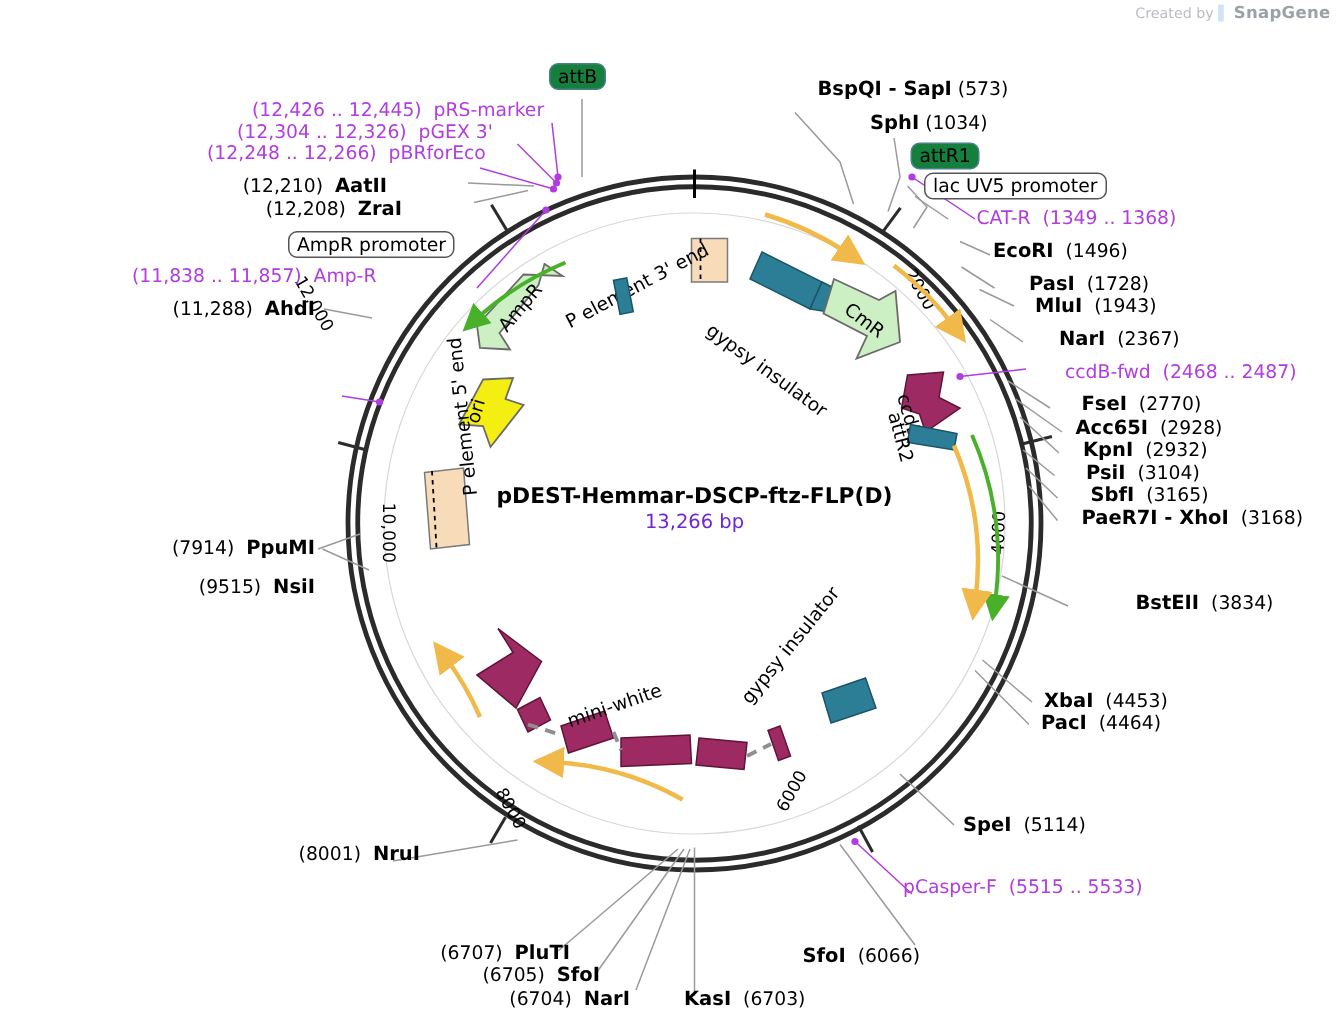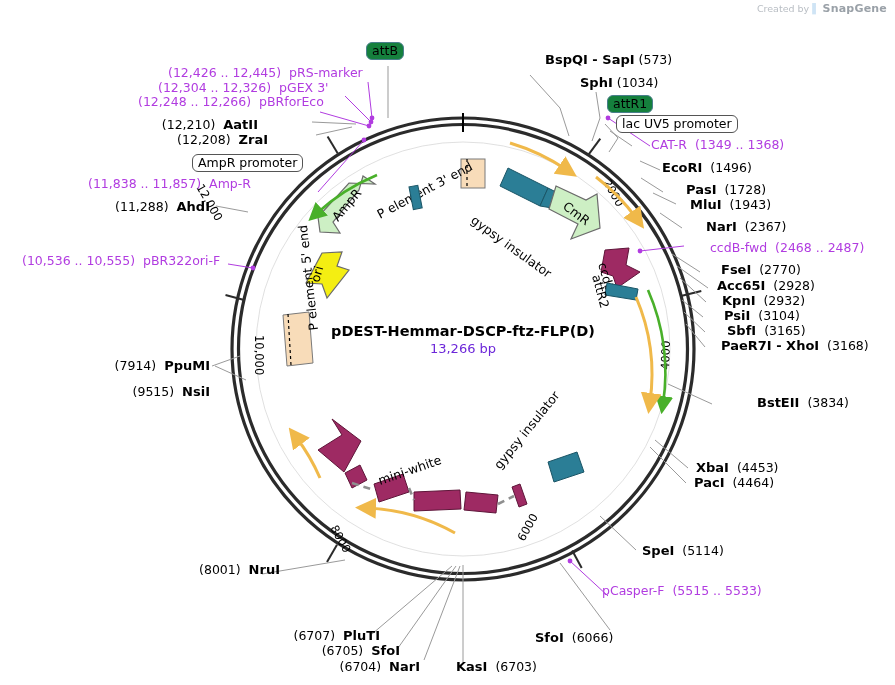--- a/index.html
+++ b/index.html
@@ -354,24 +354,20 @@
 
   <div class="lbl site right" style="left:70px;top:385px;width:140px;">
     <span class="pos">(9515)</span>
     &nbsp;<span class="nm">NsiI</span>
   </div>
   <div class="lbl site right" style="left:60px;top:359px;width:150px;">
     <span class="pos">(7914)</span>
     &nbsp;<span class="nm">PpuMI</span>
   </div>
 
-  <div class="lbl primer" style="left:22px;top:255px;">
-    <span class="pos">(10,536 .. 10,555)</span>
-    &nbsp;<span>pBR322ori-F</span>
-  </div>
 
   <div class="lbl site right" style="left:70px;top:200px;width:140px;">
     <span class="pos">(11,288)</span>
     &nbsp;<span class="nm">AhdI</span>
   </div>
 
   <div class="lbl primer" style="left:88px;top:178px;">
     <span class="pos">(11,838 .. 11,857)</span>
     &nbsp;<span>Amp-R</span>
   </div>

